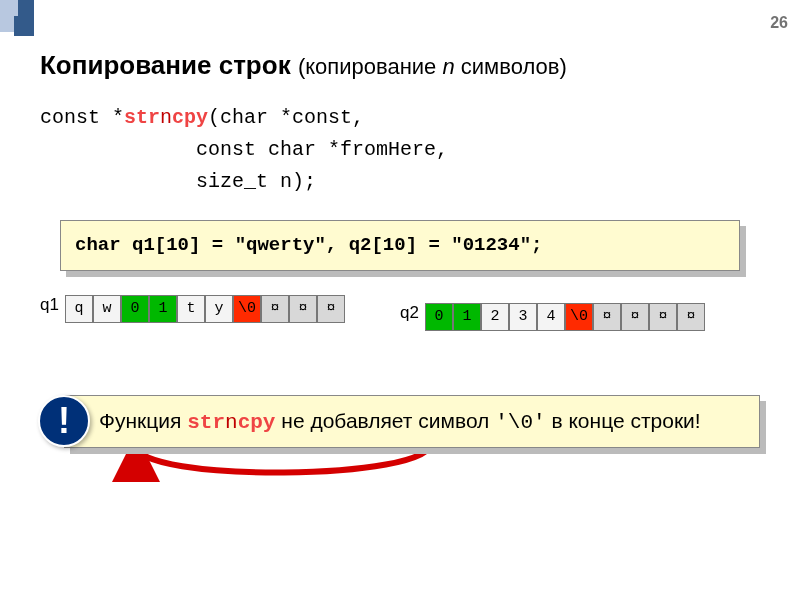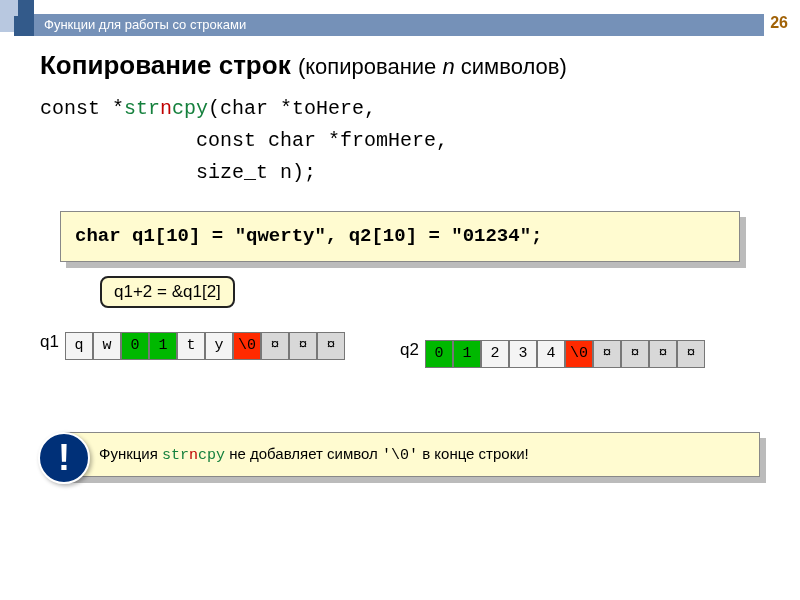--- a/index.html
+++ b/index.html
@@ -3,87 +3,85 @@
 <meta charset="utf-8">
 <style>
   * { box-sizing: border-box; margin: 0; padding: 0; }
   body { width: 800px; height: 600px; background: #fff; font-family: Arial, sans-serif; position: relative; overflow: hidden; }
   
   .header { position: relative; height: 40px; }
   .header-deco { position: absolute; left: 0; top: 0; }
   .deco-sq { position: absolute; background: #335a8a; }
   .deco-sq.light { background: #b8c8e0; }
   .title-bar { position: absolute; left: 34px; top: 14px; width: 730px; height: 22px; background: #7591b8; color: #fff; font-size: 13px; padding: 3px 10px; }
-  .page-num { position: absolute; right: 12px; top: 14px; font-size: 16px; font-weight: bold; color: #a16207; }
+  .page-num { position: absolute; right: 12px; top: 14px; font-size: 16px; font-weight: bold; color: #737373; }
   
   .content { padding: 10px 40px 0 40px; }
   
-  .h1 { font-size: 26px; font-weight: bold; margin-bottom: 12px; }
+  .h1 { font-size: 26px; font-weight: bold; margin-bottom: 21px; }
   .h1 .sub { font-size: 22px; font-weight: normal; }
   .h1 .ital { font-style: italic; }
   
   .sig { font-family: "Courier New", monospace; font-size: 20px; line-height: 1.6; margin-bottom: 22px; white-space: pre; }
-  .blue { color: #15803d; }
+  .blue { color: #ef4444; font-weight: bold; }
   .red { color: #c00000; }
   
   .codebox-shadow { position: relative; margin: 0 20px 14px 20px; }
   .codebox-shadow::after { content: ""; position: absolute; left: 6px; top: 6px; right: -6px; bottom: -6px; background: #bbb; z-index: 0; }
   .codebox { position: relative; background: #fffbd0; border: 1px solid #888; padding: 10px 14px; font-family: "Courier New", monospace; font-size: 19px; line-height: 1.5; z-index: 1; }
   
   .bubble { display: inline-block; background: #fffbd0; border: 2px solid #222; border-radius: 8px; padding: 4px 12px; font-family: Arial, sans-serif; font-size: 17px; margin-left: 60px; }
   
   .arrays { margin-top: 18px; position: relative; height: 60px; }
   .arr { position: absolute; display: flex; }
   .arr-label { font-family: Arial, sans-serif; font-size: 17px; margin-right: 6px; }
   .cell { width: 28px; height: 28px; border: 1px solid #777; display: flex; align-items: center; justify-content: center; font-family: "Courier New", monospace; font-size: 15px; background: #f4f4f4; }
   .cell.green { background: #00b800; }
   .cell.gray { background: #d8d8d8; }
   .cell.redbg { background: #ff2a00; }
   
   .svg-arrow { position: absolute; left: 40px; top: 438px; width: 420px; height: 60px; pointer-events: none; }
   
   .note-wrap { position: relative; margin: 46px 40px 0 64px; }
   .note-shadow { position: absolute; left: 6px; top: 6px; right: -6px; bottom: -6px; background: #bbb; z-index: 0; }
-  .note { position: relative; background: #fffbd0; border: 1px solid #888; padding: 10px 14px 10px 34px; font-size: 15px; line-height: 1.4; z-index: 1; }
+  .note { position: relative; background: #fffbd0; border: 1px solid #888; padding: 10px 14px 10px 34px; font-size: 21px; line-height: 1.4; z-index: 1; }
   .note .mono { font-family: "Courier New", monospace; }
   .excl { position: absolute; left: -26px; top: 0; width: 52px; height: 52px; border-radius: 50%; background: #003078; color: #fff; font-size: 36px; font-weight: bold; display: flex; align-items: center; justify-content: center; border: 2px solid #fff; box-shadow: 2px 2px 4px rgba(0,0,0,0.3); z-index: 2; }
 </style>
 </head>
 <body>
 
 <div class="header">
   <div class="header-deco">
     <div class="deco-sq light" style="left:0;top:0;width:18px;height:18px"></div>
     <div class="deco-sq" style="left:18px;top:0;width:16px;height:16px"></div>
     <div class="deco-sq light" style="left:0;top:18px;width:14px;height:14px"></div>
     <div class="deco-sq" style="left:14px;top:16px;width:20px;height:20px"></div>
   </div>
-  <div class="title-bar">Функции для работы со строками</div>
   <div class="page-num">26</div>
 </div>
 
 <div class="content">
   <div class="h1">
     <span>Копирование строк</span>
     <span class="sub">
       <span>(копирование </span><span class="ital">n</span><span> символов)</span>
     </span>
   </div>
 
-  <div class="sig"><span>const *</span><span class="blue">str</span><span class="red">n</span><span class="blue">cpy</span><span>(char *toHere,</span>
+  <div class="sig"><span>const *</span><span class="blue">str</span><span class="red">n</span><span class="blue">cpy</span><span>(char *const,</span>
 <span>             const char *fromHere,</span>
 <span>             size_t n);</span></div>
 
   <div class="codebox-shadow">
     <div class="codebox">
       <div><b>char q1[10] = "qwerty",  q2[10] = "01234";</b></div>
     </div>
   </div>
 
-  <div class="bubble">q1+2 = &amp;q1[2]</div>
 
   <div class="arrays">
     <div class="arr" style="left:0;top:6px">
       <span class="arr-label">q1</span>
       <div class="cell">q</div>
       <div class="cell">w</div>
       <div class="cell green">0</div>
       <div class="cell green">1</div>
       <div class="cell">t</div>
       <div class="cell">y</div>

